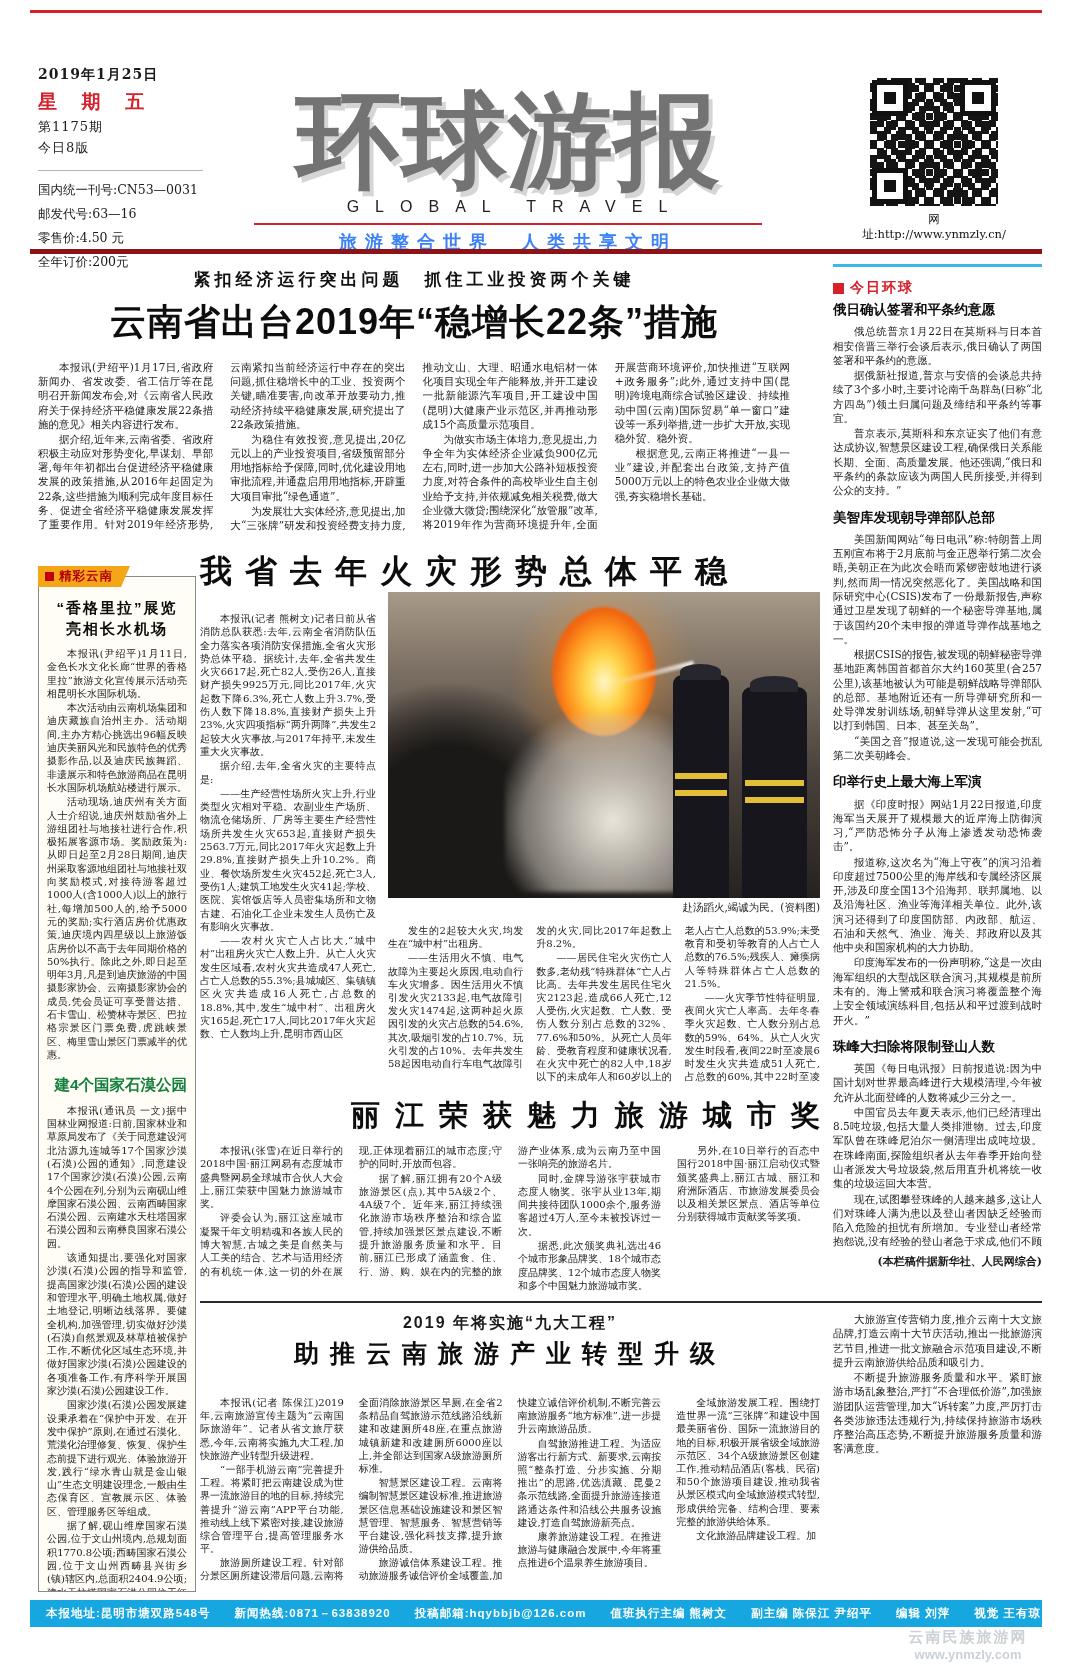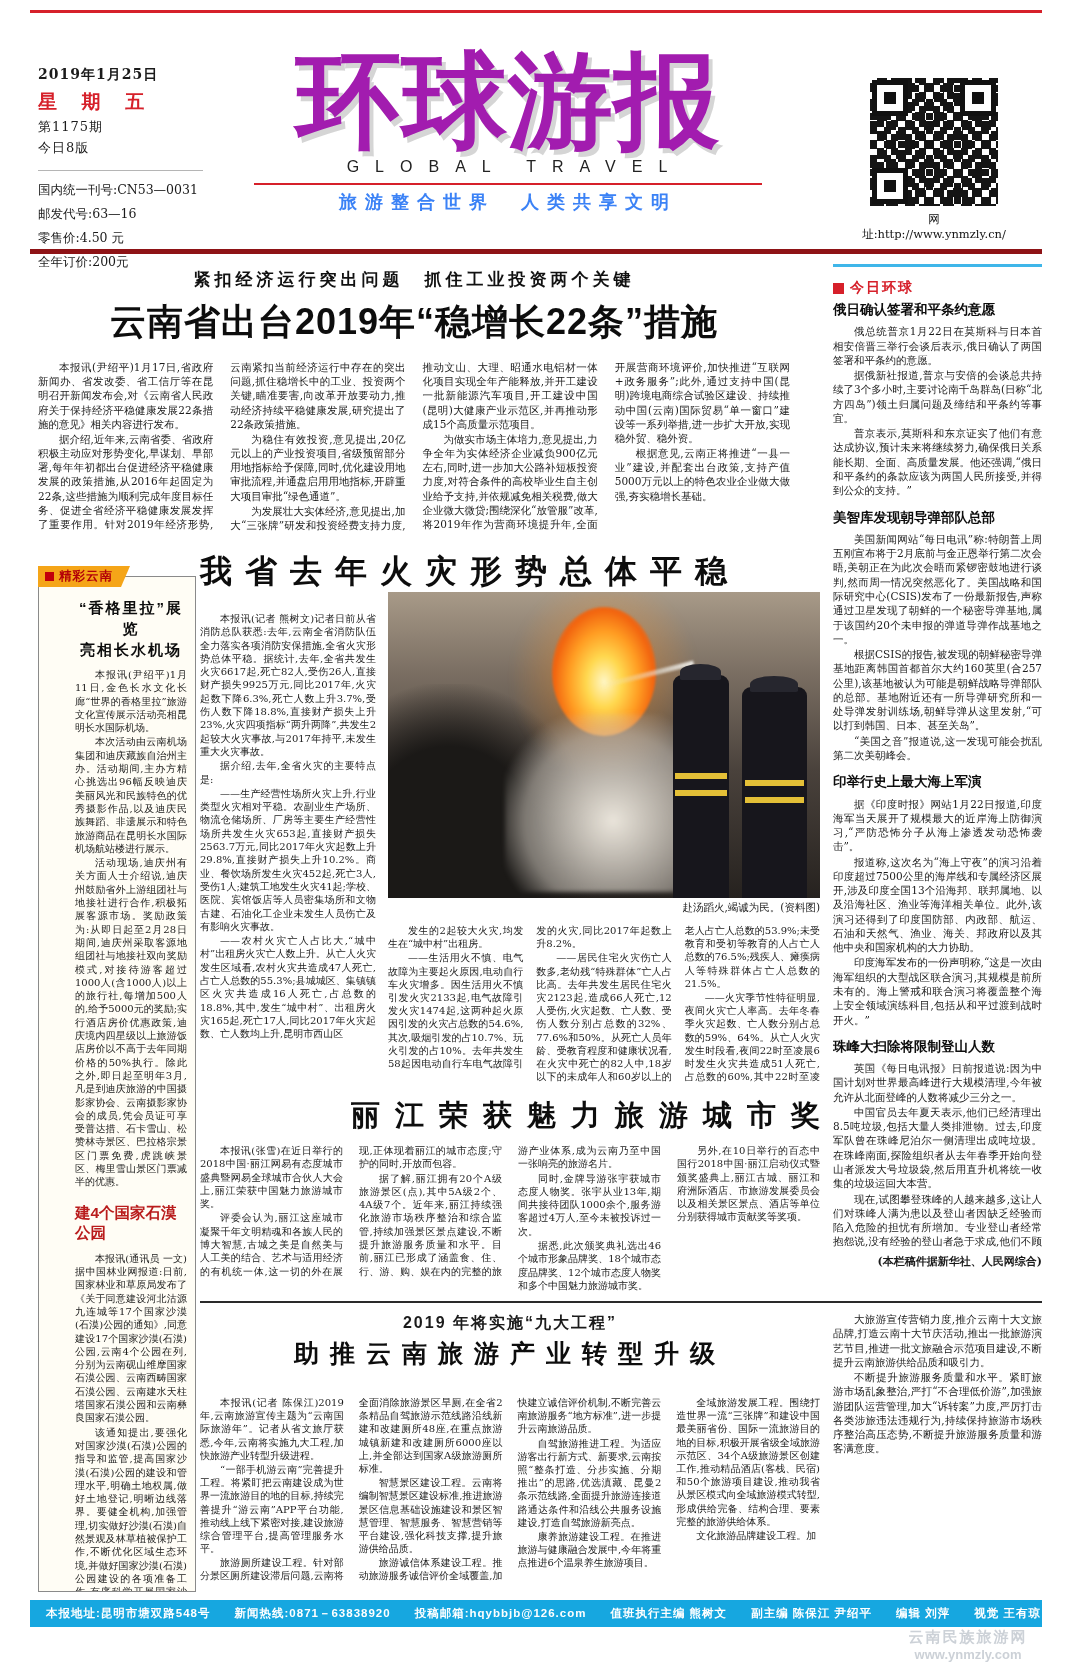--- a/index.html
+++ b/index.html
@@ -12,22 +12,22 @@
 
   
   .rule-top{left:30px;top:10px;width:1012px;height:3px;background:#d6202a;}
   .pub-info{left:38px;top:66px;width:210px;}
   .pub-date{font-size:14px;font-weight:bold;letter-spacing:1px;}
   .pub-week{font-size:19px;color:#d6202a;font-weight:bold;letter-spacing:9px;margin:5px 0 3px 0;}
   .pub-small{font-size:13px;margin:3px 0;letter-spacing:1px;}
   .pub-div{width:165px;height:1px;background:#b5b5b5;margin:13px 0 11px 0;}
   .pub-line{font-size:12.5px;margin:7px 0;}
   .mast-center{left:246px;top:46px;width:524px;text-align:center;}
-  .mast-title{font-size:105px;line-height:1.04;font-weight:900;color:#a21caf;letter-spacing:1px;
-              text-shadow:4px 5px 0 rgba(145,145,145,0.38);}
+  .mast-title{font-size:105px;line-height:1.04;font-weight:900;color:#737373;letter-spacing:1px;
+              text-shadow:4px 5px 0 rgba(145,145,145,0.38);margin-top:40px;}
   .mast-en{margin-top:3px;font-size:16px;letter-spacing:16px;padding-left:14px;color:#222;}
   .mast-redline{height:2px;background:#d6202a;margin:7px 8px 5px 8px;}
   .mast-slogan{font-size:18px;font-weight:bold;letter-spacing:8px;color:#3b82f6;}
   .qr-wrap{left:858px;top:78px;width:152px;text-align:center;}
   .qr{position:relative;width:128px;height:128px;margin:0 auto;background:
       conic-gradient(#151515 25%,rgba(0,0,0,0) 0 50%,#151515 0 75%,rgba(0,0,0,0) 0) 0 0/14px 14px,
       conic-gradient(#151515 25%,rgba(0,0,0,0) 0 50%,#151515 0 75%,rgba(0,0,0,0) 0) 7px 5px/19px 19px,#fff;
       outline:4px solid #fff;}
   .qrf{position:absolute;width:26px;height:26px;background:#fff;border:5px solid #111;display:flex;}
   .qrf::after{content:"";width:12px;height:12px;background:#111;margin:auto;}
@@ -47,31 +47,31 @@
   .world-header{left:833px;top:279px;width:209px;display:flex;align-items:center;gap:6px;}
   .world-sq{width:11px;height:11px;background:#d6202a;}
   .world-title{font-weight:bold;font-size:14px;color:#d6202a;letter-spacing:2px;}
   .world-items{left:833px;top:301px;width:209px;height:950px;overflow:hidden;font-size:10.5px;line-height:1.36;}
   .wb-title{font-family:"Liberation Sans","DejaVu Sans",sans-serif;font-weight:bold;font-size:13.5px;
             margin:11px 0 5px 0;color:#0d0d0d;}
   .wb-item:first-child .wb-title{margin-top:0;}
   .world-credit{left:833px;top:1254px;width:209px;text-align:right;font-weight:bold;font-size:11px;}
 
   
-  .yn-box{left:38px;top:576px;width:158px;height:1016px;border:1px solid #8a8a8a;background:#fffdf5;box-sizing:border-box;padding-left:28px;}
+  .yn-box{left:38px;top:576px;width:158px;height:1016px;border:1px solid #8a8a8a;background:#fffdf5;box-sizing:border-box;}
   .yn-tab{left:38px;top:566px;height:21px;background:#f5a518;display:flex;align-items:center;gap:5px;
           padding:0 8px 0 7px;z-index:3;}
   .yn-tab::after{content:"";position:absolute;right:-9px;top:0;border-top:21px solid #f5a518;border-right:9px solid transparent;}
   .yn-sq{width:9px;height:9px;background:#c2000b;}
   .yn-label{font-weight:bold;font-size:12.5px;color:#b30008;letter-spacing:1px;}
   .yn-inner{padding:18px 8px 8px 8px;font-size:10px;line-height:1.33;height:100%;box-sizing:border-box;overflow:hidden;}
   .yn-title{font-family:"Liberation Sans","DejaVu Sans",sans-serif;font-weight:bold;font-size:15px;
             text-align:center;line-height:1.4;margin:2px 0 8px 0;color:#0d0d0d;letter-spacing:2px;}
   .yn-title2{font-family:"Liberation Sans","DejaVu Sans",sans-serif;font-weight:bold;font-size:15.5px;
-             text-align:left;margin:14px 0 8px 0;color:#b91c1c;}
+             text-align:right;margin:14px 0 8px 0;color:#15803d;}
 
   
   .fire-headline{left:200px;top:550px;width:620px;font-weight:900;font-size:32px;
                  letter-spacing:13px;color:#0d0d0d;}
   .fire-col1{left:200px;top:612px;width:176px;height:482px;overflow:hidden;font-size:10px;line-height:1.33;}
   .photo{left:388px;top:592px;width:432px;height:306px;overflow:hidden;
          background:linear-gradient(180deg,#a89a88 0%,#7b6f63 26%,#4a423c 58%,#26221f 100%);}
   .ph-dark{position:absolute;left:-4%;top:30%;width:52%;height:75%;
            background:radial-gradient(ellipse at 35% 75%,#1b1917 45%,rgba(27,25,23,0) 72%);}
   .ph-glow{position:absolute;left:28%;top:0;width:44%;height:62%;
@@ -171,21 +171,21 @@
   <div class="abs world-header">
     <span class="world-sq"></span>
     <span class="world-title sans">今日环球</span>
   </div>
   <div class="abs world-items jtext">
     <div class="wb-item">
       <div class="wb-title">俄日确认签署和平条约意愿</div>
       <div>
           <p class="para">俄总统普京1月22日在莫斯科与日本首相安倍晋三举行会谈后表示,俄日确认了两国签署和平条约的意愿。</p>
           <p class="para">据俄新社报道,普京与安倍的会谈总共持续了3个多小时,主要讨论南千岛群岛(日称“北方四岛”)领土归属问题及缔结和平条约等事宜。</p>
-          <p class="para">普京表示,莫斯科和东京证实了他们有意达成协议,预计未来将继续努力,确保俄日关系能长期、全面、高质量发展。他还强调,“俄日和平条约的条款应该为两国人民所接受,并得到公众的支持。”</p>
+          <p class="para">普京表示,莫斯科和东京证实了他们有意达成协议,智慧景区建设工程,确保俄日关系能长期、全面、高质量发展。他还强调,“俄日和平条约的条款应该为两国人民所接受,并得到公众的支持。”</p>
         </div>
     </div>
     <div class="wb-item">
       <div class="wb-title">美智库发现朝导弹部队总部</div>
       <div>
           <p class="para">美国新闻网站“每日电讯”称:特朗普上周五刚宣布将于2月底前与金正恩举行第二次会晤,美朝正在为此次会晤而紧锣密鼓地进行谈判,然而周一情况突然恶化了。美国战略和国际研究中心(CSIS)发布了一份最新报告,声称通过卫星发现了朝鲜的一个秘密导弹基地,属于该国约20个未申报的弹道导弹作战基地之一。</p>
           <p class="para">根据CSIS的报告,被发现的朝鲜秘密导弹基地距离韩国首都首尔大约160英里(合257公里),该基地被认为可能是朝鲜战略导弹部队的总部。基地附近还有一所导弹研究所和一处导弹发射训练场,朝鲜导弹从这里发射,“可以打到韩国、日本、甚至关岛”。</p>
           <p class="para">“美国之音”报道说,这一发现可能会扰乱第二次美朝峰会。</p>
         </div>
     </div>

